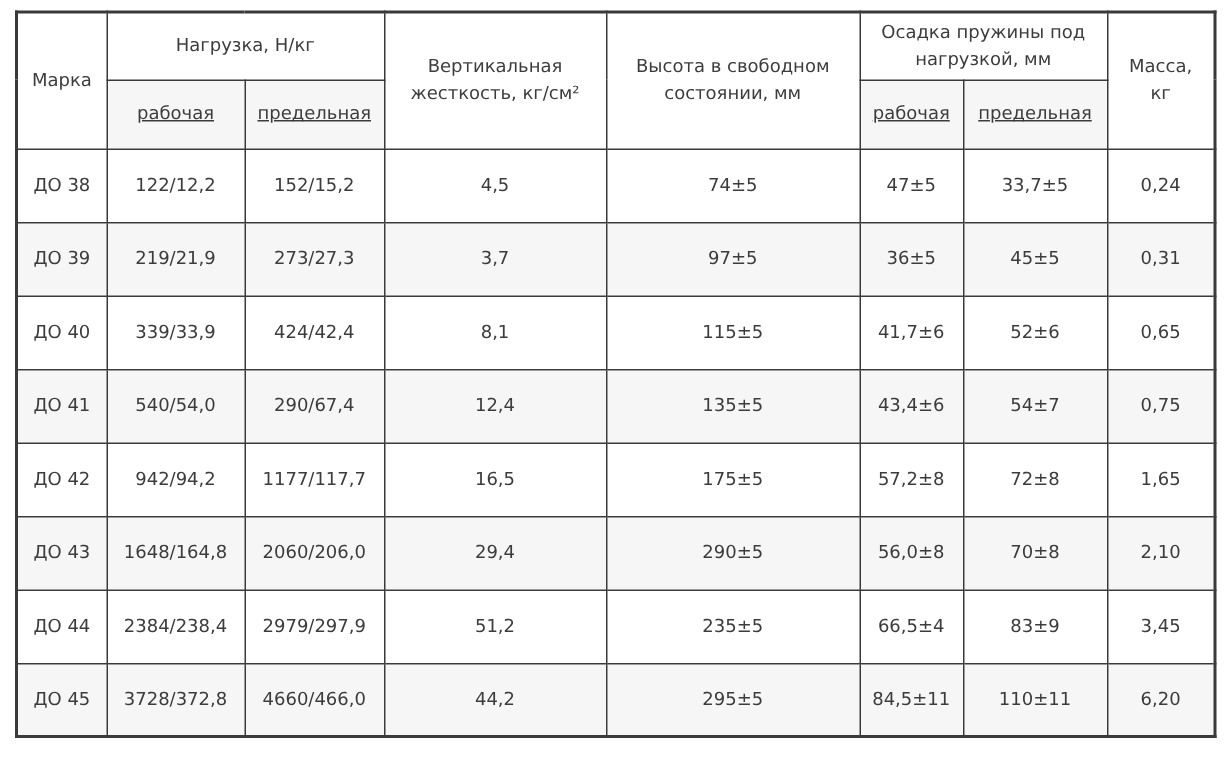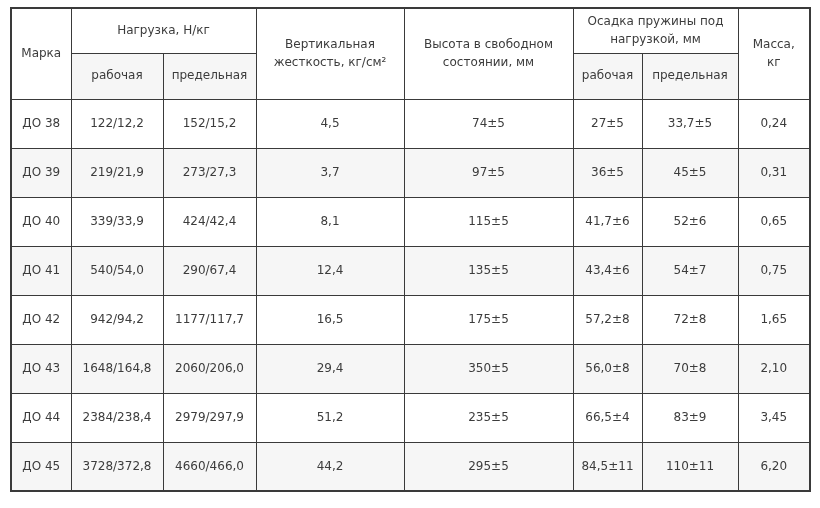--- a/index.html
+++ b/index.html
@@ -27,21 +27,21 @@
     text-align: center;
     vertical-align: middle;
     color: #3c3c3c;
     font-size: 12px;
     font-weight: normal;
     line-height: 1.45;
     padding: 2px 6px;
     overflow: hidden;
   }
   .spec-table thead tr.group-row th { height: 45px; background: #ffffff; }
-  .spec-table thead tr.sub-row th   { height: 46px; }
+  .spec-table thead tr.sub-row th   { height: 46px; text-decoration: underline; }
   .spec-table thead th.sub-cell     { background: #f6f6f6; }
   .spec-table tbody tr { height: 49px; }
   .spec-table tbody tr:nth-child(even) td { background: #f6f6f6; }
   .spec-table tbody tr:nth-child(odd) td  { background: #ffffff; }
 </style>
 </head>
 <body>
 
 <div class="table-wrap">
   <table class="spec-table">
@@ -71,21 +71,21 @@
         <th class="sub-cell">предельная</th>
       </tr>
     </thead>
     <tbody>
         <tr>
           <td>ДО 38</td>
           <td>122/12,2</td>
           <td>152/15,2</td>
           <td>4,5</td>
           <td>74±5</td>
-          <td>27±5</td>
+          <td>47±5</td>
           <td>33,7±5</td>
           <td>0,24</td>
         </tr>
         <tr>
           <td>ДО 39</td>
           <td>219/21,9</td>
           <td>273/27,3</td>
           <td>3,7</td>
           <td>97±5</td>
           <td>36±5</td>
@@ -120,21 +120,21 @@
           <td>175±5</td>
           <td>57,2±8</td>
           <td>72±8</td>
           <td>1,65</td>
         </tr>
         <tr>
           <td>ДО 43</td>
           <td>1648/164,8</td>
           <td>2060/206,0</td>
           <td>29,4</td>
-          <td>350±5</td>
+          <td>290±5</td>
           <td>56,0±8</td>
           <td>70±8</td>
           <td>2,10</td>
         </tr>
         <tr>
           <td>ДО 44</td>
           <td>2384/238,4</td>
           <td>2979/297,9</td>
           <td>51,2</td>
           <td>235±5</td>

